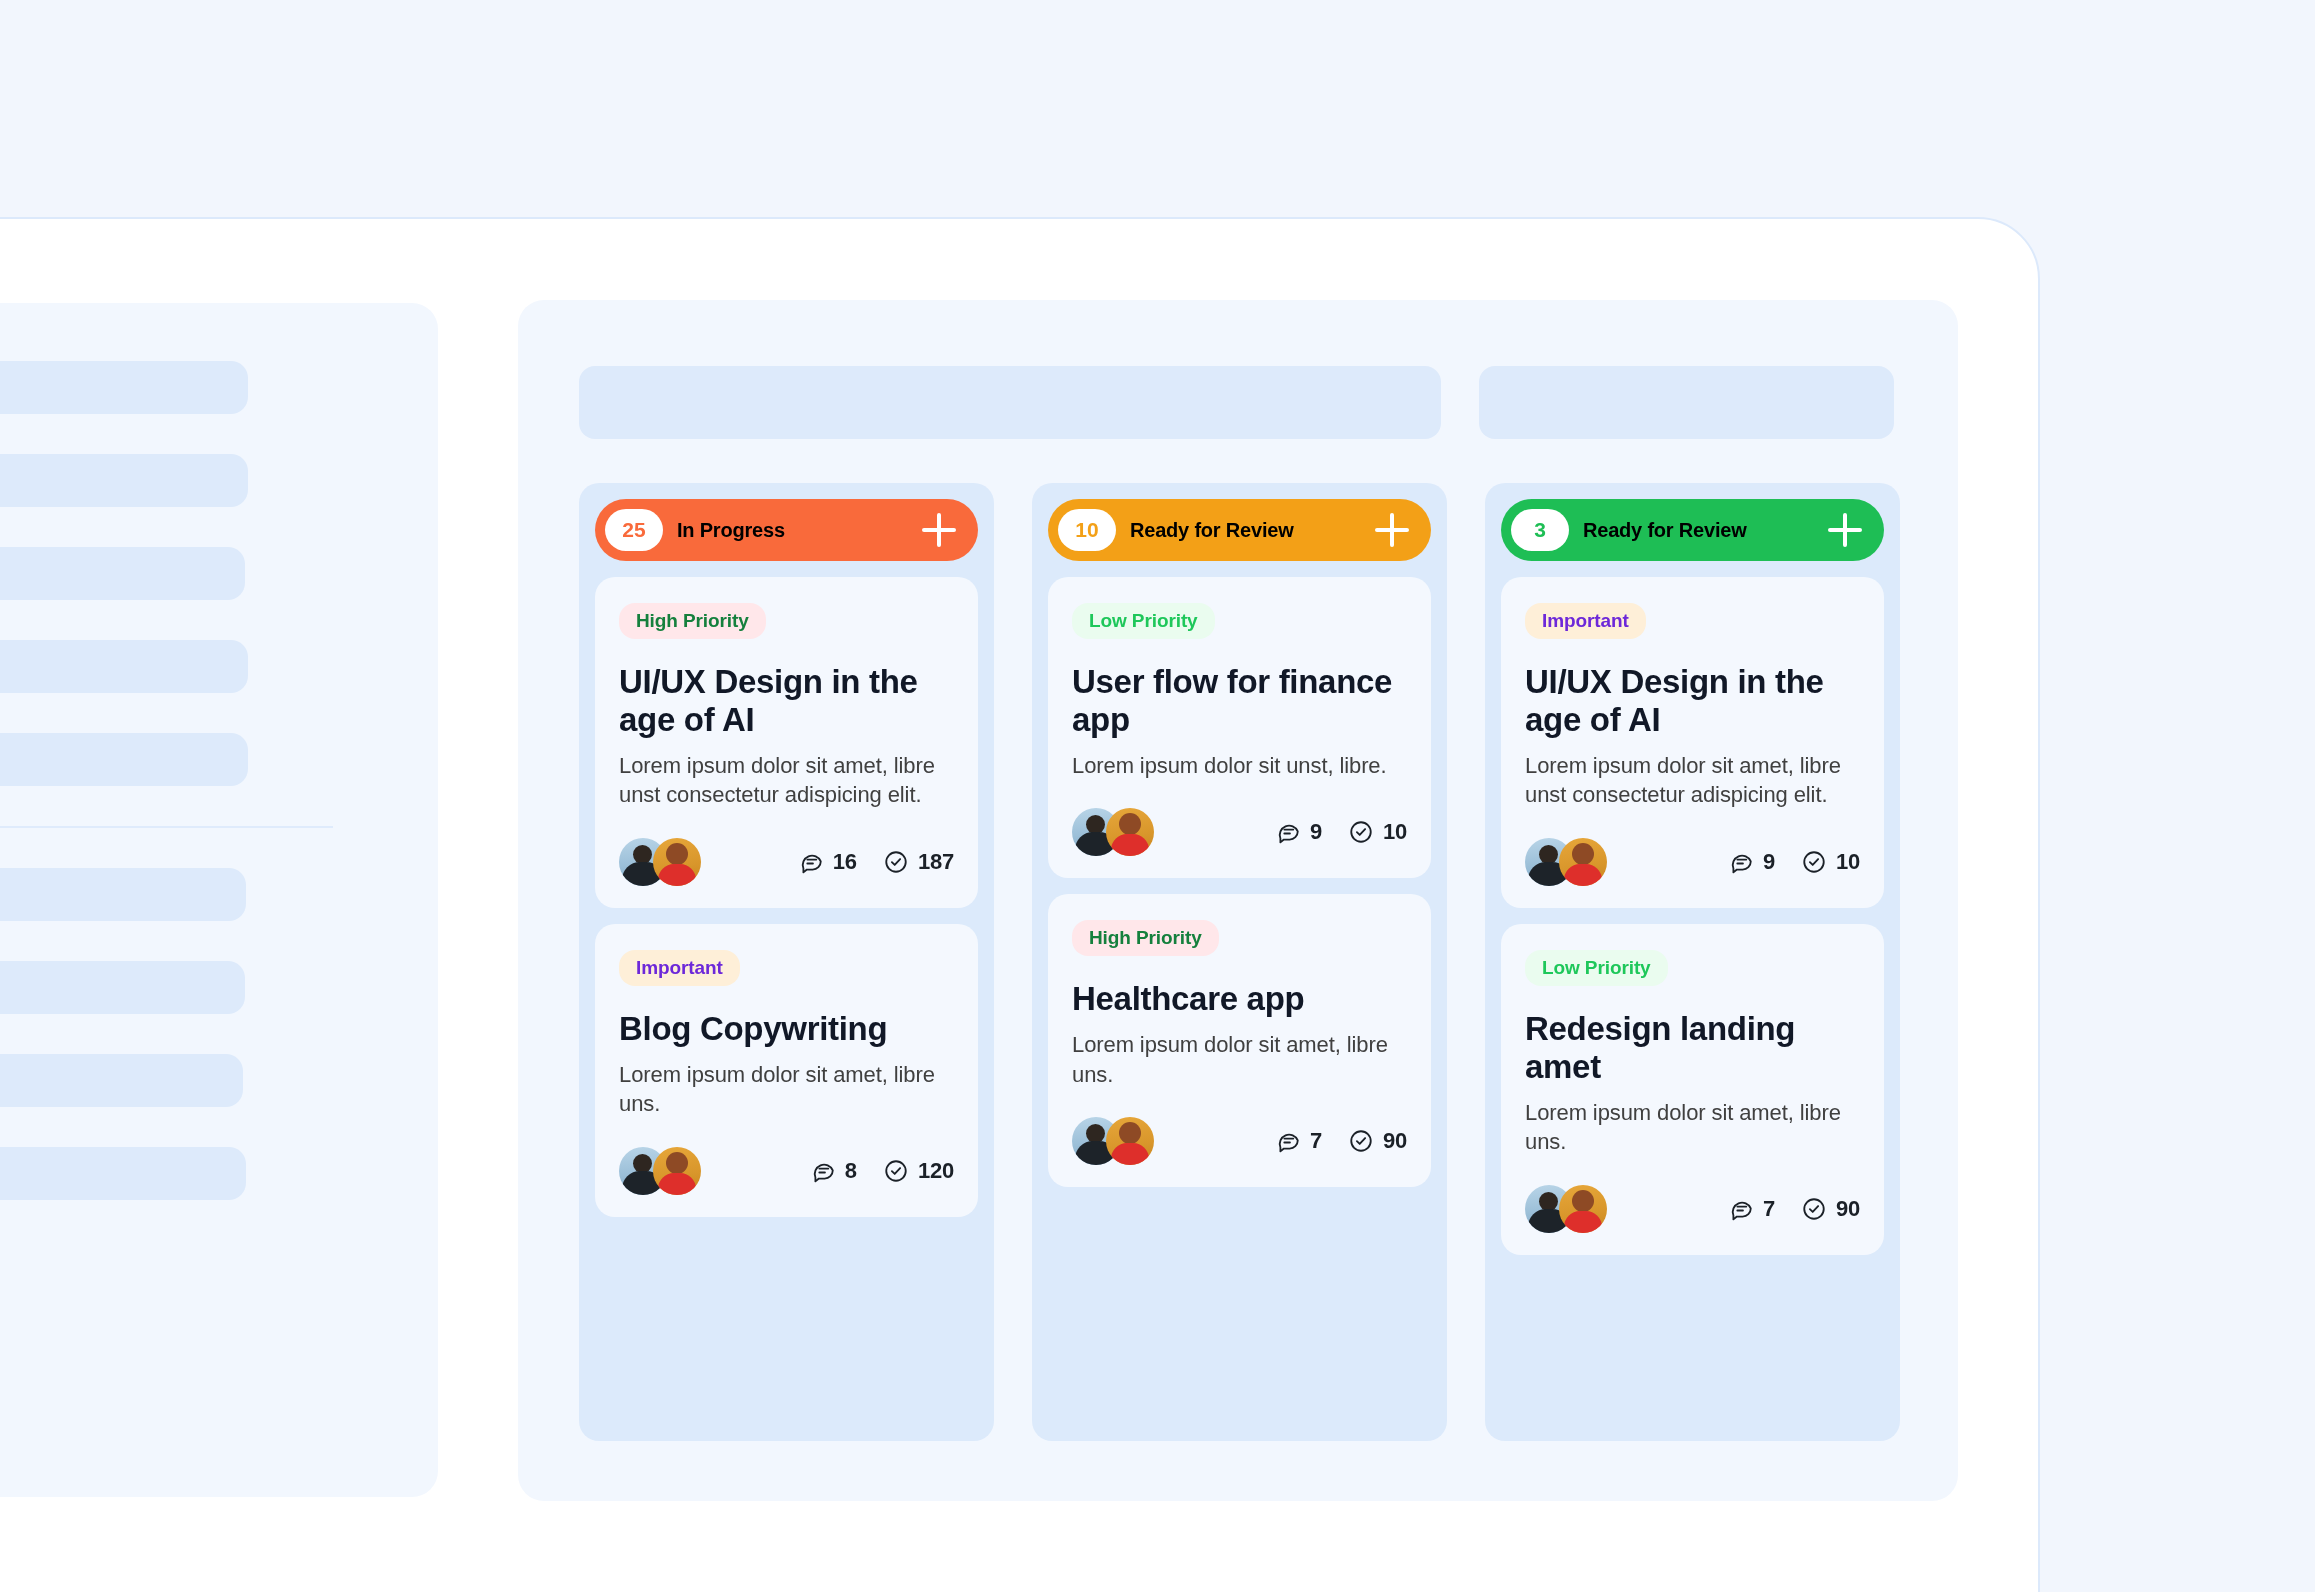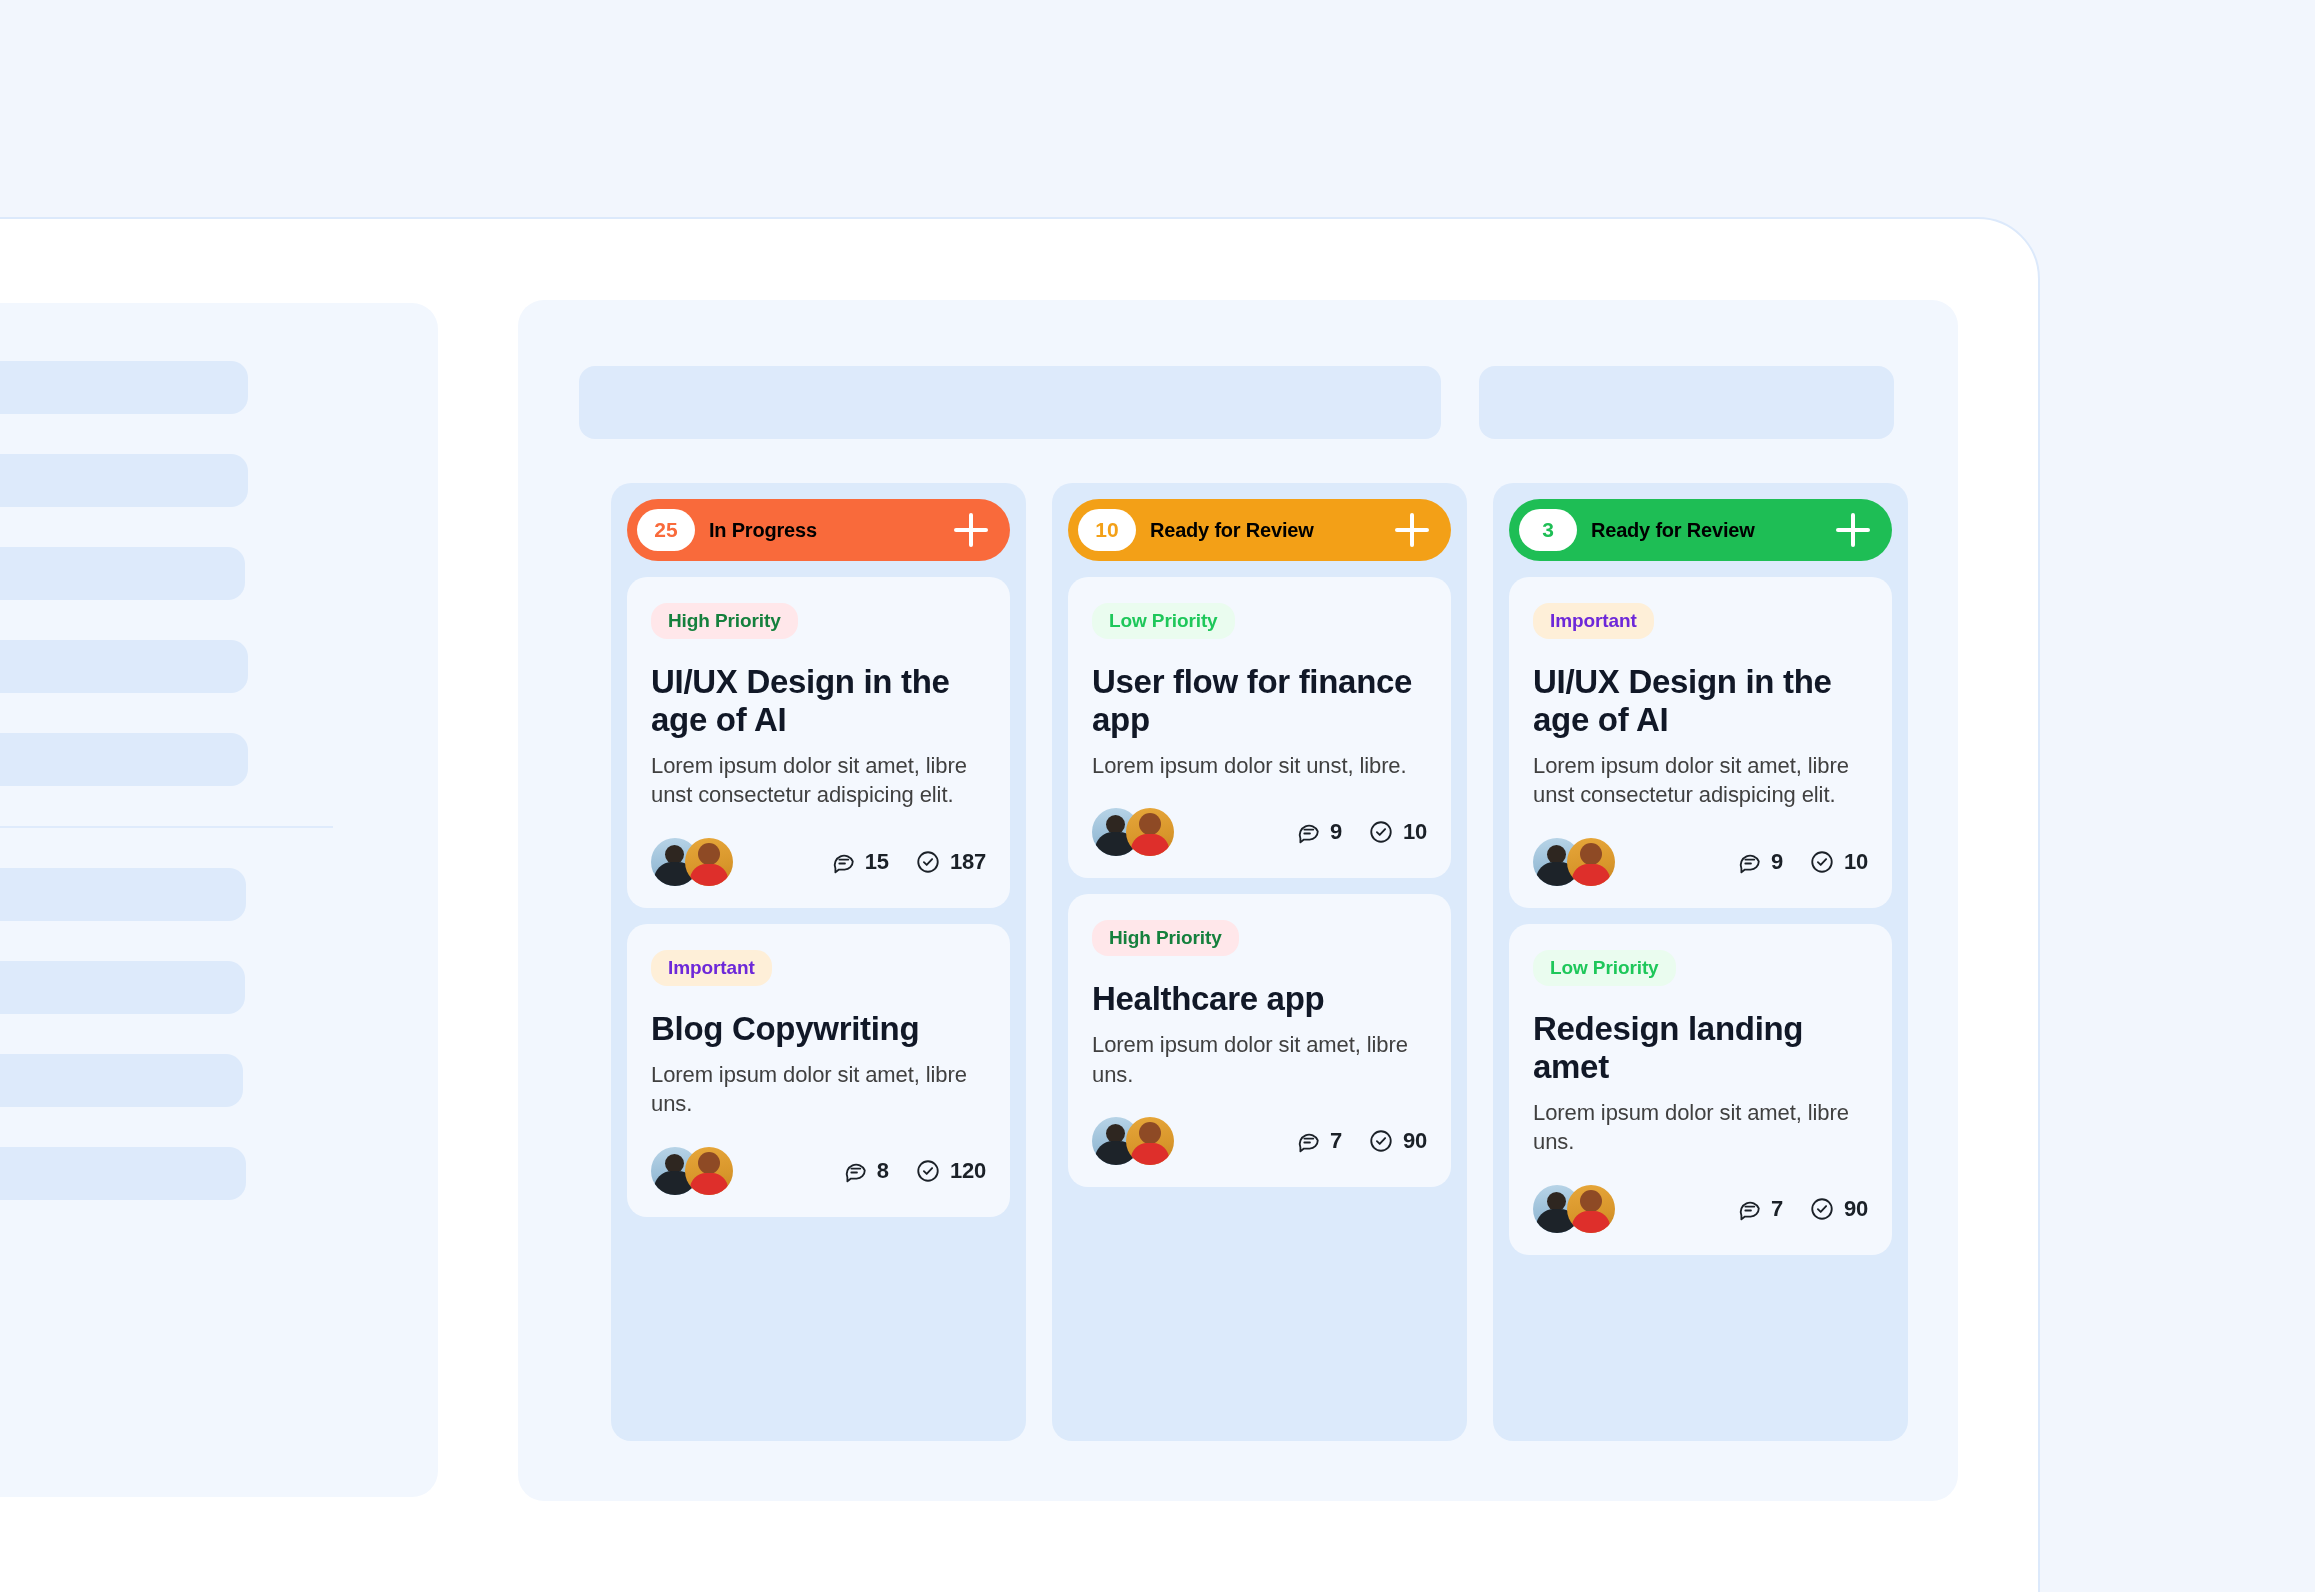--- a/index.html
+++ b/index.html
@@ -85,22 +85,21 @@
   }
   .tb-bar.wide  { width: 862px; }
   .tb-bar.small { width: 415px; }
 
   
   .columns {
     position: absolute;
     left: 61px;
     top: 183px;
     display: flex;
-    gap: 26px;
-    margin-left: 32px;
+    gap: 38px;
   }
   .column {
     width: 415px;
     height: 958px;
     background: #DCEAFB;
     border-radius: 20px;
     padding: 16px;
   }
 
   
@@ -292,21 +291,21 @@
                 <div class="avatar a2"></div>
               </div>
               <div class="metas">
                 <div class="meta">
                   <span>
                     <svg width="26" height="26" viewBox="0 0 24 24" fill="none" stroke="#1B2128" stroke-width="1.7" stroke-linecap="round" stroke-linejoin="round">
                       <path d="M21 11.5a7.5 7.5 0 0 1-7.5 7.5H8.2L5 21.6V18a7.5 7.5 0 1 1 16-6.5Z"></path>
                       <path d="M8.6 9.8h8.3M8.6 13.4h5.2"></path>
                     </svg>
                   </span>
-                  <span class="meta-num">15</span>
+                  <span class="meta-num">16</span>
                 </div>
                 <div class="meta">
                   <span>
                     <svg width="26" height="26" viewBox="0 0 24 24" fill="none" stroke="#1B2128" stroke-width="1.7" stroke-linecap="round" stroke-linejoin="round">
                       <circle cx="12" cy="12" r="9"></circle>
                       <path d="M8.2 12.1l2.6 2.6 5-5.4"></path>
                     </svg>
                   </span>
                   <span class="meta-num">187</span>
                 </div>

